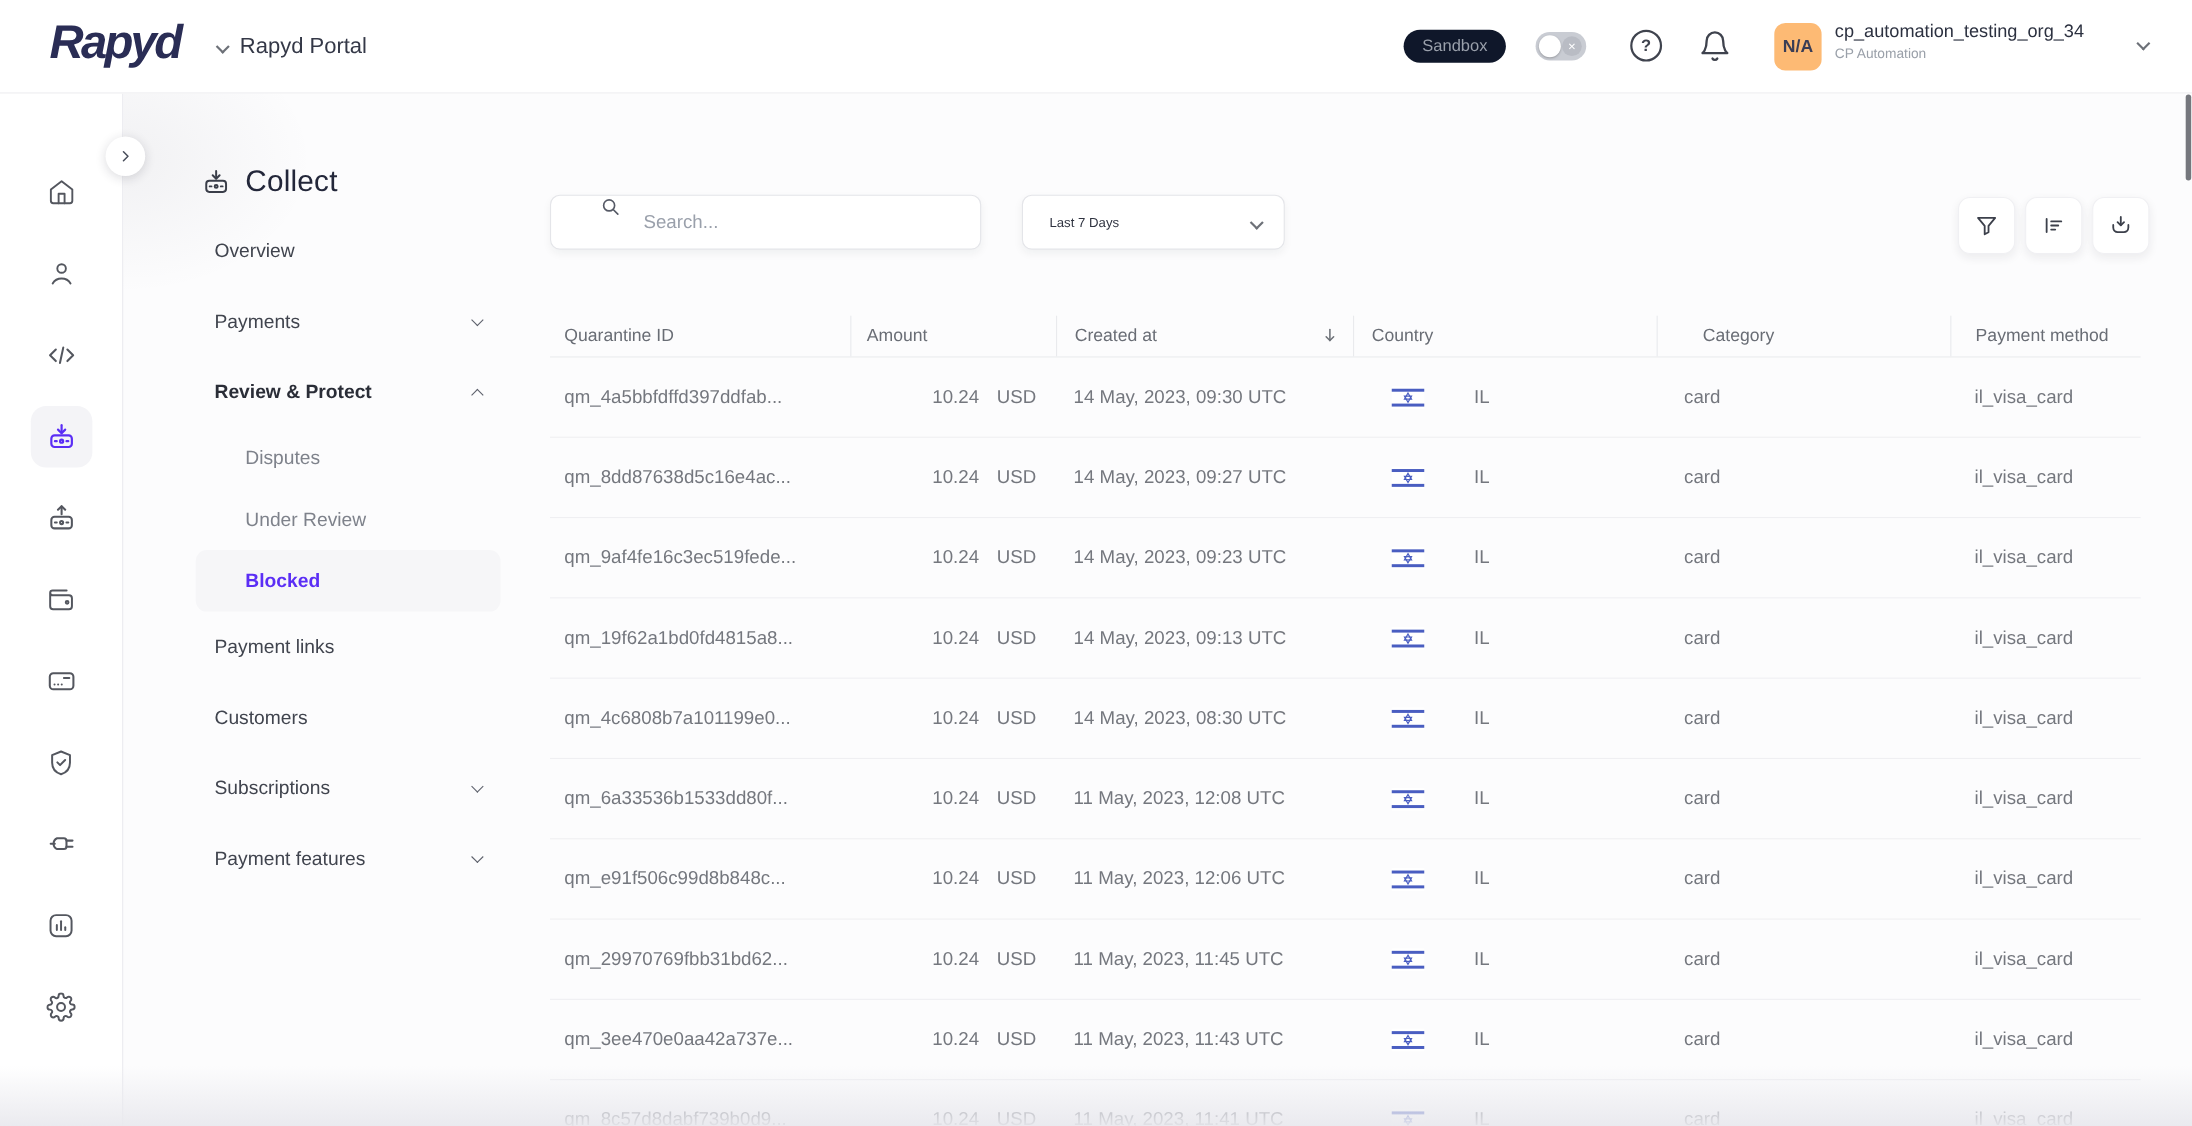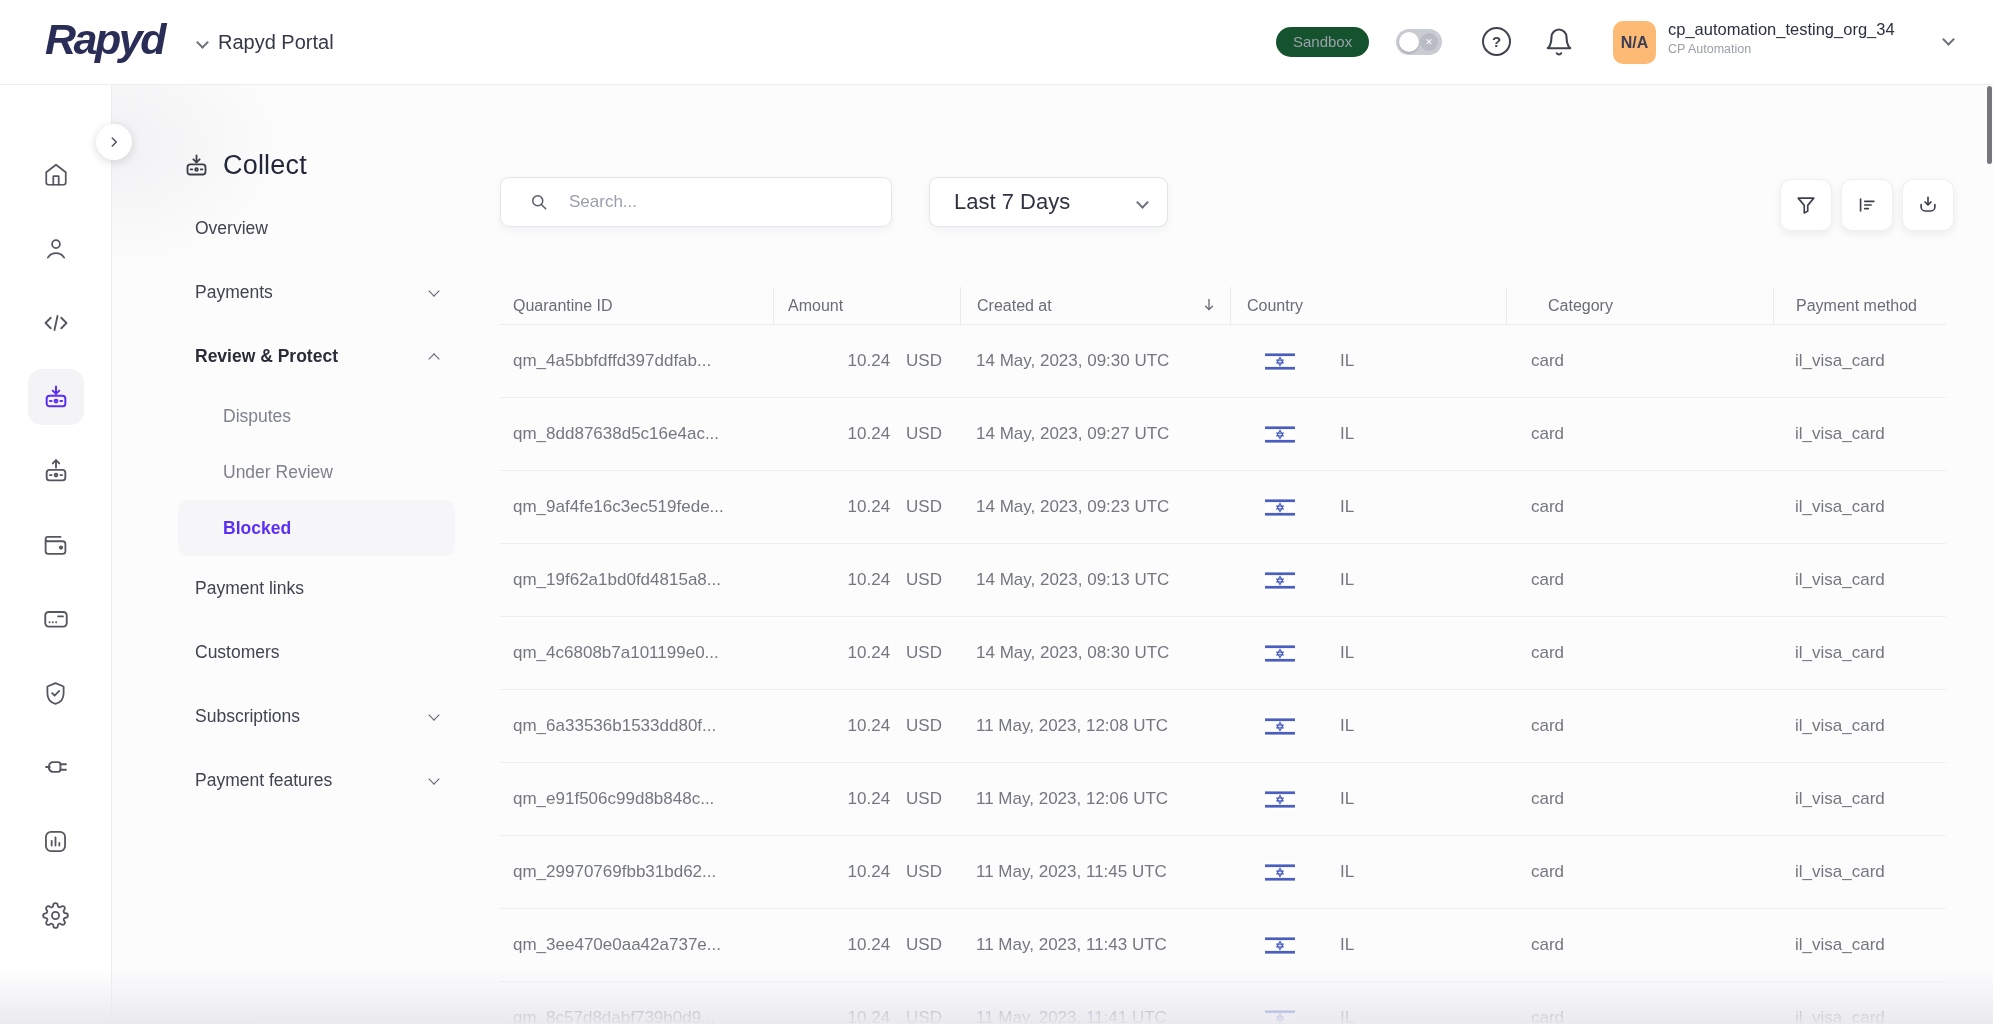--- a/index.html
+++ b/index.html
@@ -16,21 +16,21 @@
   .logo { position:absolute; left:45px; top:15px; font-size:43px; font-weight:800;
     font-style:italic; letter-spacing:-2.5px; color:#2a2d55; cursor:pointer; }
   .portal { position:absolute; left:198px; top:0; height:85px; display:flex;
     align-items:center; gap:11px; cursor:pointer;text-align:center; }
   .portal-label { font-size:20px; font-weight:500; color:#343847; }
   .chev { width:9px; height:9px; display:inline-block; position:relative; }
   .chev::before { content:''; position:absolute; left:0; top:0; width:7px; height:7px;
     border-right:2px solid #6d7178; border-bottom:2px solid #6d7178; transform:rotate(45deg); }
 
   .sandbox { position:absolute; left:1276px; top:27px; height:30px; padding:0 17px;
-    border-radius:16px; background:#14532d; color:#9aa0ab; font-size:15px;
+    border-radius:16px; background:#0f172a; color:#9aa0ab; font-size:15px;
     line-height:30px; }
   .toggle { position:absolute; left:1396px; top:29px; width:46px; height:26px;
     border-radius:13px; background:#c9ccd3; cursor:pointer; }
   .toggle .knob { position:absolute; left:3px; top:3px; width:20px; height:20px;
     border-radius:50%; background:#fff; box-shadow:0 1px 2px rgba(0,0,0,.25); }
   .toggle .xmark { position:absolute; right:4px; top:4px; width:18px; height:18px;
     border-radius:50%; background:#b9bcc4; color:#fff; font-size:9px; display:grid;
     place-items:center; }
   .helpbtn { position:absolute; left:1482px; top:27px; width:29px; height:29px;
     border:2px solid #3f434e; border-radius:50%; color:#3f434e; font-size:15px;
@@ -82,29 +82,29 @@
   .nav-chevron { position:absolute; right:50px; width:10px; height:10px; }
   .nav-chevron::before { content:''; position:absolute; left:0; top:0; width:7px;
     height:7px; border-right:1.8px solid #5b5f6a; border-bottom:1.8px solid #5b5f6a;
     transform:rotate(45deg); }
   .nav-chevron.up::before { transform:rotate(-135deg); top:4px; }
 
   
   .main { position:absolute; left:500px; top:85px; width:1452px; bottom:0; }
   .searchbox { position:absolute; left:0; top:92px; width:392px; height:50px;
     background:#fff; border:1px solid #e4e5e9; border-radius:9px;
-    box-shadow:0 3px 8px rgba(28,32,46,.05); display:flex; align-items:center;
-    padding:0 16px 0 28px; gap:20px; }
+    box-shadow:0 3px 8px rgba(28,32,46,.05); display:flex; 
+    padding:0 16px 0 44px; gap:20px; }
   .searchbox input { border:none; outline:none; flex:1; font-size:17px;
     font-family:inherit; color:#343847; background:transparent; }
   .searchbox input::placeholder { color:#9aa0ab; }
   .rangebox { position:absolute; left:429px; top:92px; width:239px; height:50px;
     background:#fff; border:1px solid #e4e5e9; border-radius:9px;
     box-shadow:0 3px 8px rgba(28,32,46,.05); display:flex; align-items:center;
-    justify-content:space-between; padding:0 20px 0 24px; font-size:22px;
+    justify-content:space-between; padding:0 20px 0 24px; font-size:12px;
     color:#2f3340; cursor:pointer; }
   .iconbtns { position:absolute; right:-2px; top:94px; display:flex; gap:9px; }
   .iconbtn { width:52px; height:52px; background:#fff; border:1px solid #f0f0f3;
     border-radius:11px; box-shadow:0 3px 9px rgba(28,32,46,.07); display:grid;
     place-items:center; color:#3c404b; cursor:pointer; }
 
   
   .grid-cols { display:grid; grid-template-columns:273px 187px 270px 276px 267px 173px; }
   .thead { position:absolute; left:0; top:202px; width:1446px; height:38px;
     border-bottom:1px solid #eaebee; font-size:16px; color:#696d75; }

